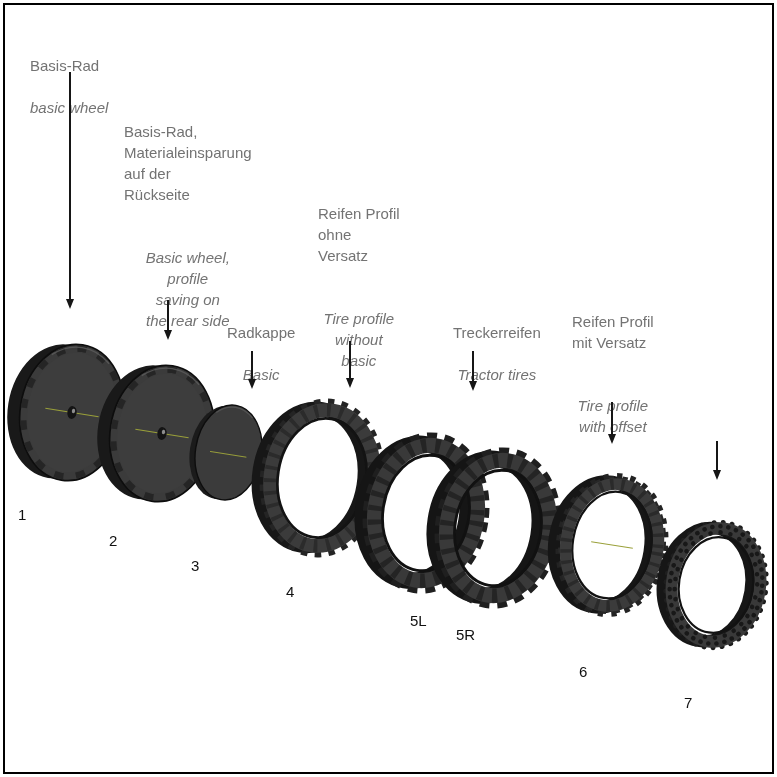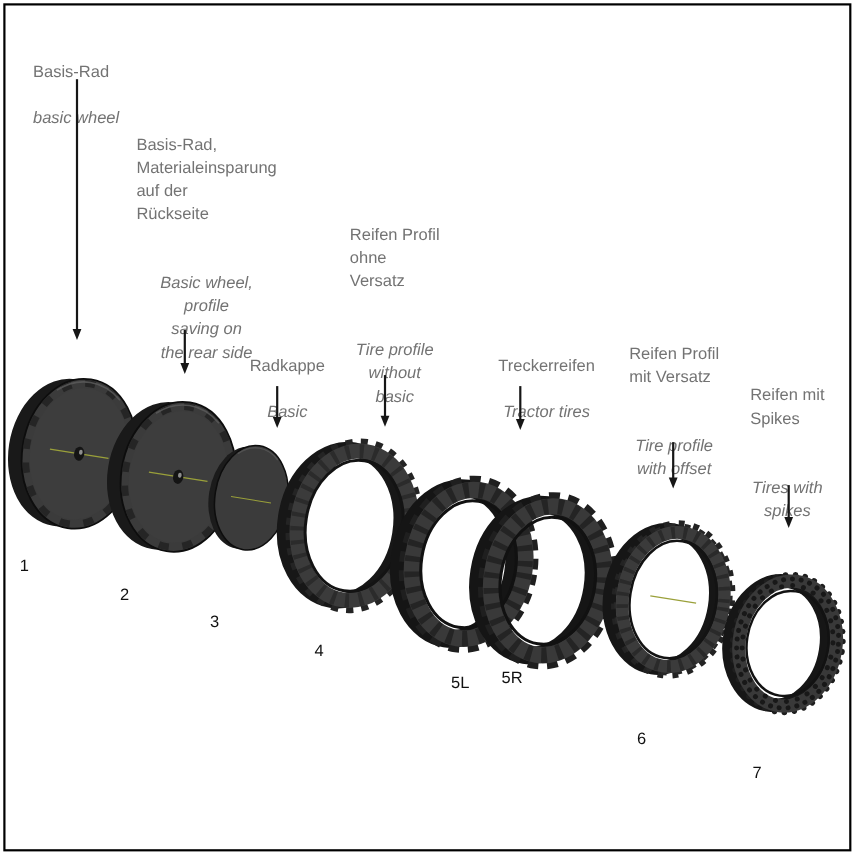--- a/index.html
+++ b/index.html
@@ -158,30 +158,24 @@
   <div class="arrow" style="left:472px; top:351px; height:31px;"></div>
 
   <div class="label" style="left:572px; top:290px;">
     <div class="de">Reifen Profil
 mit Versatz</div>
     <div class="en gap">Tire profile
 with offset</div>
   </div>
   <div class="arrow" style="left:611px; top:402px; height:33px;"></div>
 
-  <div class="label" style="left:682px; top:328px;">
-    <div class="de">Reifen mit
-Spikes</div>
-    <div class="en gap">Tires with
-spikes</div>
-  </div>
   <div class="arrow" style="left:716px; top:441px; height:30px;"></div>
 
   <div class="num" style="left:18px; top:506px;">1</div>
   <div class="num" style="left:109px; top:532px;">2</div>
   <div class="num" style="left:191px; top:557px;">3</div>
   <div class="num" style="left:286px; top:583px;">4</div>
   <div class="num" style="left:410px; top:612px;">5L</div>
-  <div class="num" style="left:456px; top:608px;">5R</div>
+  <div class="num" style="left:456px; top:626px;">5R</div>
   <div class="num" style="left:579px; top:663px;">6</div>
   <div class="num" style="left:684px; top:694px;">7</div>
 
 </div>
 
 </body></html>

